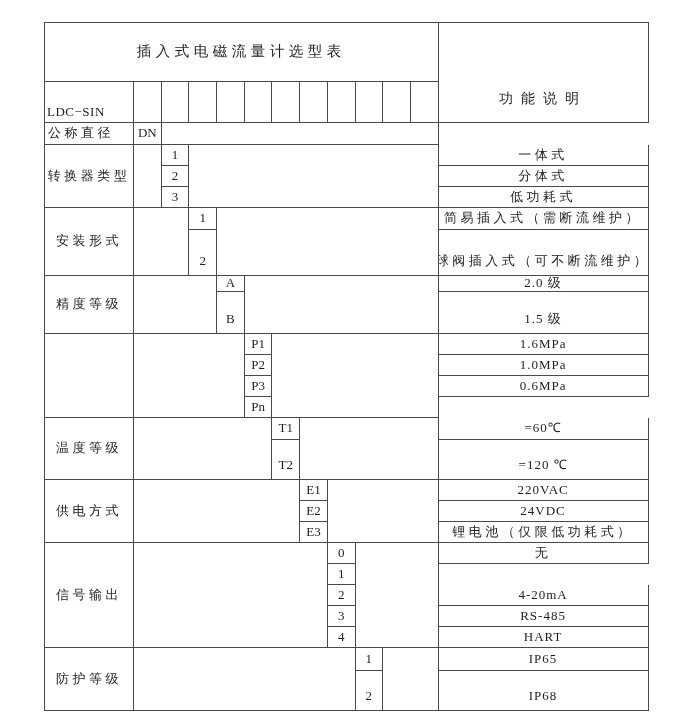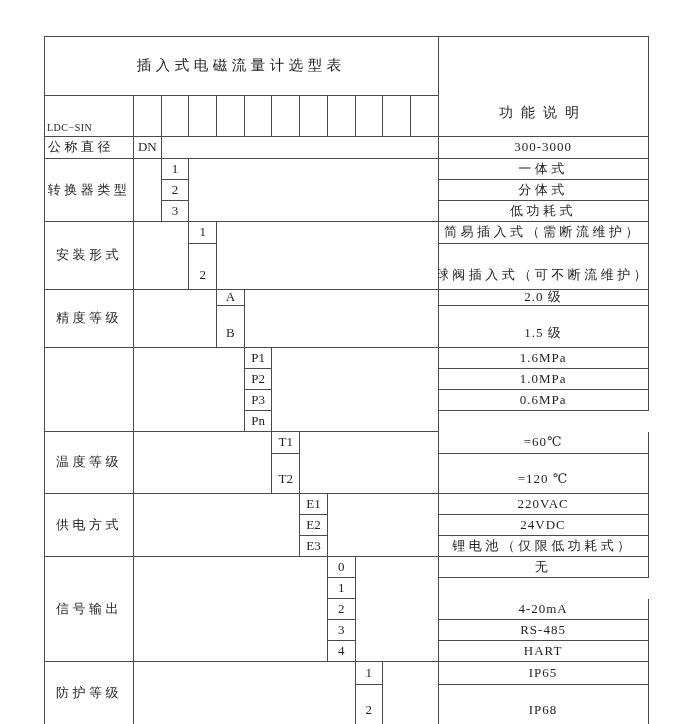--- a/index.html
+++ b/index.html
@@ -8,42 +8,42 @@
     --paper:#ffffff;
   }
   *{margin:0;padding:0;box-sizing:border-box;}
   body{
     width:700px;height:724px;overflow:hidden;
     background:var(--paper);
     font-family:"Liberation Serif","DejaVu Serif",serif;
     color:var(--ink);
   }
   .table-wrap{
-    position:absolute;left:44px;top:36px;
+    position:absolute;left:44px;top:22px;font-family:Liberation Serif, serif;
   }
   .grid{
     display:grid;
     grid-template-columns:89px repeat(11,27.7px) 210px;
     grid-template-rows:59px 41px 22px 21px 21px 21px 22px 46px 16px 42px 21px 21px 21px 21px 22px 40px 21px 21px 21px 21px 21px 21px 21px 21px 23px 40px;
     border-top:1px solid var(--line);
     border-left:1px solid var(--line);
     background:var(--paper);
   }
   .c{
     border-right:1px solid var(--line);
     border-bottom:1px solid var(--line);
     display:flex;align-items:center;justify-content:center;
     font-size:13px;line-height:1.1;
     overflow:hidden;white-space:nowrap;
   }
   .zh{letter-spacing:3.5px;}
   .lat{letter-spacing:1px;}
   .title{font-size:14.5px;letter-spacing:4.5px;}
   .hdr{letter-spacing:8px;align-items:flex-end;padding-bottom:16px;font-size:14px;}
-  .ldc{justify-content:flex-start;align-items:flex-end;padding:0 2px 3px 2px;font-size:10px;letter-spacing:0.5px;}
+  .ldc{justify-content:flex-start;align-items:flex-end;padding:0 2px 3px 2px;font-size:13px;letter-spacing:0.5px;}
   .left{justify-content:flex-start;padding-left:3px;}
   .low{align-items:flex-end;padding-bottom:7px;}
 </style>
 </head>
 <body>
 
 <div class="table-wrap">
   <div class="grid">
 
     <div class="c title zh" style="grid-area:1/1/2/13">插入式电磁流量计选型表</div>
@@ -58,21 +58,20 @@
     <div class="c" style="grid-area:2/7/3/8"></div>
     <div class="c" style="grid-area:2/8/3/9"></div>
     <div class="c" style="grid-area:2/9/3/10"></div>
     <div class="c" style="grid-area:2/10/3/11"></div>
     <div class="c" style="grid-area:2/11/3/12"></div>
     <div class="c" style="grid-area:2/12/3/13"></div>
 
     <div class="c zh left" style="grid-area:3/1/4/2">公称直径</div>
     <div class="c" style="grid-area:3/2/4/3">DN</div>
     <div class="c" style="grid-area:3/3/4/13"></div>
-    <div class="c lat" style="grid-area:3/13/4/14">300-3000</div>
 
     <div class="c zh" style="grid-area:4/1/7/2">转换器类型</div>
     <div class="c" style="grid-area:4/2/7/3"></div>
     <div class="c" style="grid-area:4/3/5/4">1</div>
     <div class="c" style="grid-area:5/3/6/4">2</div>
     <div class="c" style="grid-area:6/3/7/4">3</div>
     <div class="c" style="grid-area:4/4/7/13"></div>
     <div class="c zh" style="grid-area:4/13/5/14">一体式</div>
     <div class="c zh" style="grid-area:6/13/7/14">低功耗式</div>
     <div class="c zh" style="grid-area:5/13/6/14">分体式</div>

